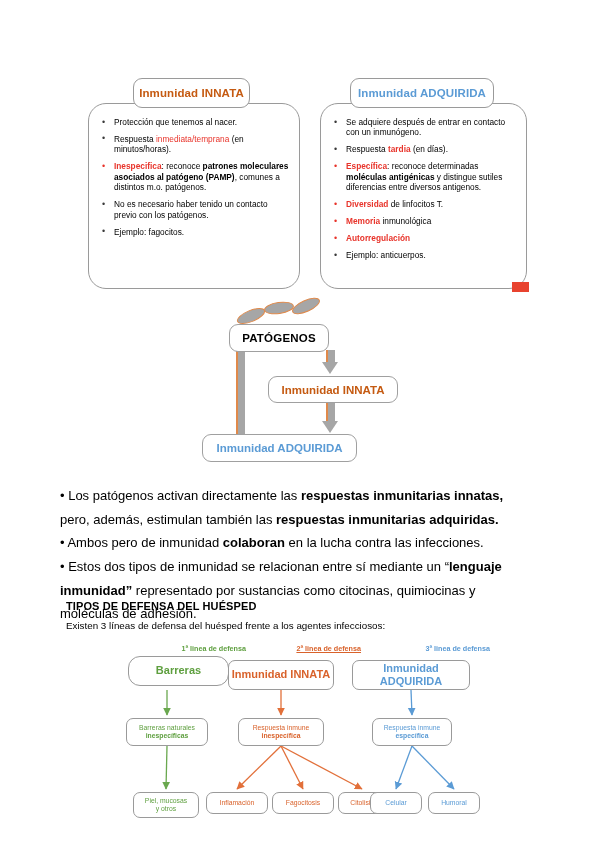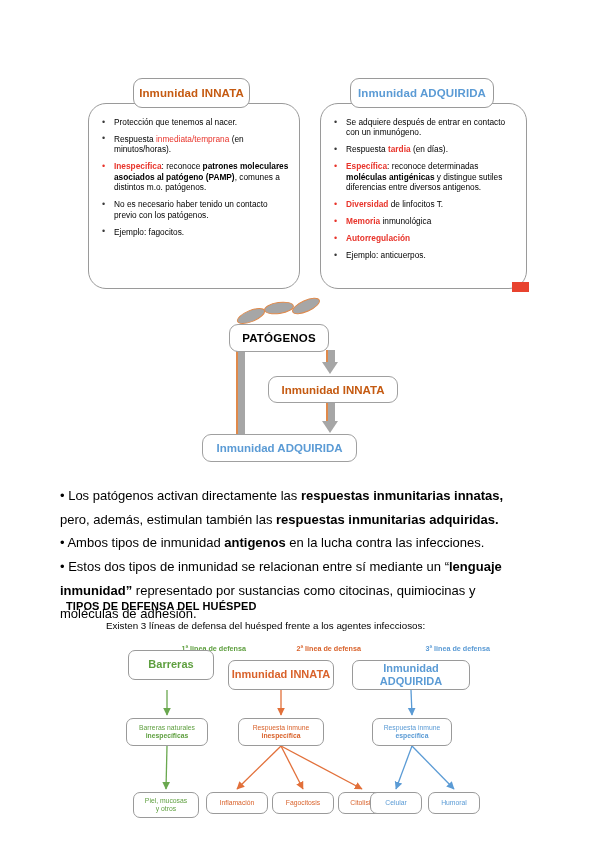--- a/index.html
+++ b/index.html
@@ -181,21 +181,20 @@
     position: absolute;
     left: 66px; top: 600px;
     font-size: 11px;
     font-weight: bold;
     letter-spacing: .1px;
   }
   #section-intro {
     position: absolute;
     left: 66px; top: 620px;
     font-size: 9.8px;
-    margin-left: 40px;
   }
 
   
   #defense-section {
     position: absolute;
     left: 0; top: 644px;
     width: 600px; height: 200px;
   }
   .col-title {
     position: absolute;
@@ -296,50 +295,50 @@
   <div class="flow-box" id="box-flow-innata">
     <span>Inmunidad INNATA</span>
   </div>
   <div class="flow-box" id="box-flow-adquirida">
     <span>Inmunidad ADQUIRIDA</span>
   </div>
 </div>
 
 <div id="prose">
   <p id="prose-p1"><span>• Los patógenos activan directamente las </span><span class="bold">respuestas inmunitarias innatas,</span><span> pero, además, estimulan también las </span><span class="bold">respuestas inmunitarias adquiridas.</span></p>
-  <p id="prose-p2"><span>• Ambos tipos de inmunidad </span><span class="bold">antigenos</span><span> en la lucha contra las infecciones.</span></p>
+  <p id="prose-p2"><span>• Ambos pero de inmunidad </span><span class="bold">colaboran</span><span> en la lucha contra las infecciones.</span></p>
   <p id="prose-p3"><span>• Estos dos tipos de inmunidad se relacionan entre sí mediante un “</span><span class="bold">lenguaje inmunidad”</span><span> representado por sustancias como citocinas, quimiocinas y moléculas de adhesión.</span></p>
 </div>
 
 <div id="section-heading">TIPOS DE DEFENSA DEL HUÉSPED</div>
 <div id="section-intro">Existen 3 líneas de defensa del huésped frente a los agentes infecciosos:</div>
 
 <div id="defense-section">
     <div class="col-title green" style="left: 86px; top: 0px; width: 160px;">1ª linea de defensa</div>
-    <div class="d-box d-top" style="left: 128px; top: 6px; width: 86px;">
+    <div class="d-box d-top" style="left: 128px; top: 12px; width: 101px; border-radius: 12px;">
       <span class="green">Barreras</span>
     </div>
     <div class="d-box d-mid" style="left: 126px; top: 74px; width: 82px;">
       <span class="green">Barreras naturales<br><b>inespecíficas</b></span>
     </div>
     <div class="d-box d-leaf" style="left: 133px; top: 148px; width: 66px; height: 26px;">
       <span class="green">Piel, mucosas<br>y otros</span>
     </div>
     <div class="line" style="left: 0px; top: 0px; width: 600px; height: 200px;">
       <svg width="600" height="200" xmlns="http://www.w3.org/2000/svg">
          <defs>
            <marker id="ah0" markerWidth="7" markerHeight="7" refX="5.5" refY="3" orient="auto">
              <path d="M0,0 L6,3 L0,6 z" fill="#6aa84f"></path>
            </marker>
          </defs>
         <line x1="167" y1="46" x2="167" y2="71" stroke="#6aa84f" stroke-width="1.3" marker-end="url(#ah0)"></line>
         <line x1="167" y1="102" x2="166" y2="145" stroke="#6aa84f" stroke-width="1.3" marker-end="url(#ah0)"></line>
        </svg>
     </div>
-    <div class="col-title orange" style="left: 201px; top: 0px; width: 160px;">2ª linea de defensa</div>
+    <div class="col-title orange" style="left: 201px; top: 0px; width: 160px; text-decoration: underline;">2ª linea de defensa</div>
     <div class="d-box d-top" style="left: 228px; top: 16px; width: 106px;">
       <span class="orange">Inmunidad INNATA</span>
     </div>
     <div class="d-box d-mid" style="left: 238px; top: 74px; width: 86px;">
       <span class="orange">Respuesta inmune<br><b>inespecífica</b></span>
     </div>
     <div class="d-box d-leaf" style="left: 206px; top: 148px; width: 62px;">
       <span class="orange">Inflamación</span>
     </div>
     <div class="d-box d-leaf" style="left: 272px; top: 148px; width: 62px;">

